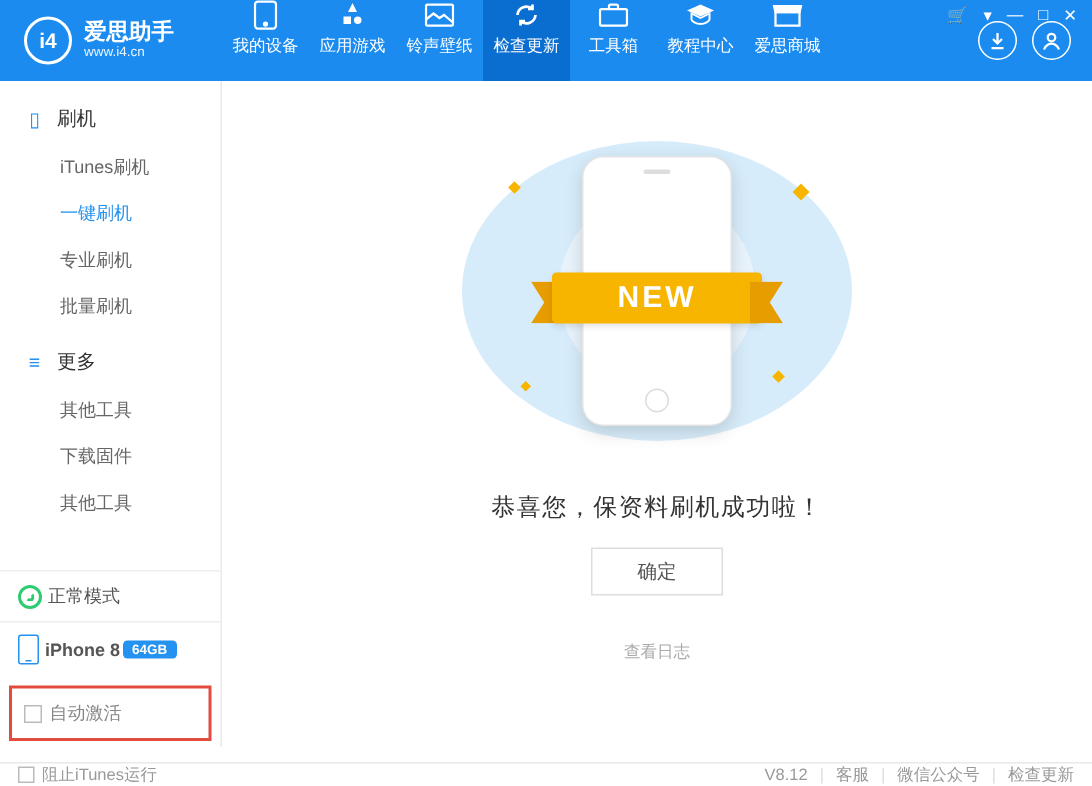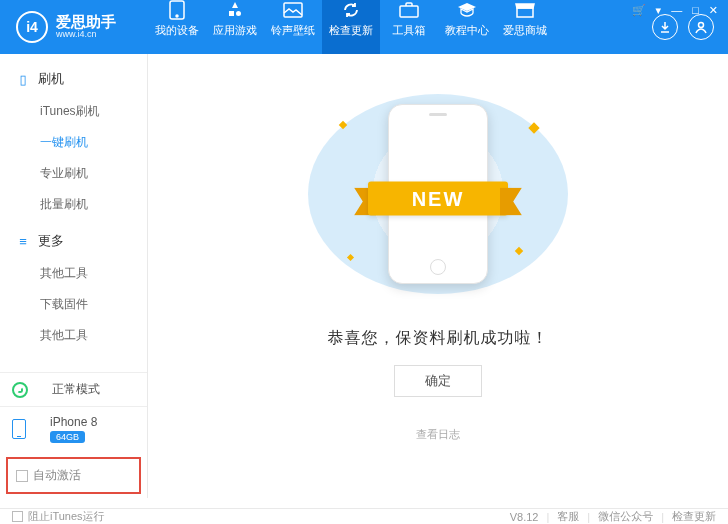--- a/index.html
+++ b/index.html
@@ -28,26 +28,26 @@
 .body { display: flex; height: calc(100% - 54px - 26px); }
 
 .sidebar { width: 148px; border-right: 1px solid #e9e9e9; padding-top: 10px; position: relative; }
 .sb-section { padding: 6px 16px 4px; font-size: 13px; color: #333; display: flex; align-items: center; gap: 8px; cursor: pointer; }
 .sb-section .ico { width: 14px; display: inline-flex; justify-content: center; color: #2492f0; }
 .sb-list { padding: 4px 0 6px; }
 .sb-item { padding: 7px 0 7px 40px; font-size: 12px; color: #666; cursor: pointer; }
 .sb-item.active { color: #2492f0; }
 
 .sb-bottom { position: absolute; bottom: 0; left: 0; right: 0; }
-.mode-row, .device-row { border-top: 1px solid #eee; padding: 8px 12px; display: flex; align-items: center; gap: 24px; font-size: 12px; color: #555; }
+.mode-row, .device-row { border-top: 1px solid #eee; padding: 8px 12px; display: flex; align-items: center; gap: 4px; font-size: 12px; color: #555; }
 .mode-row .dot { width: 16px; height: 16px; border: 2px solid #2ecc71; border-radius: 50%; position: relative; }
 .mode-row .dot::after { content: ""; position: absolute; inset: 3px; border: 2px solid #2ecc71; border-radius: 50%; border-top-color: transparent; border-left-color: transparent; }
 .device-row .ph { width: 14px; height: 20px; border: 1.5px solid #2492f0; border-radius: 2px; position: relative; }
 .device-row .ph::after { content: ""; position: absolute; bottom: 1px; left: 50%; width: 4px; height: 1.5px; background: #2492f0; transform: translateX(-50%); }
-.device-row .info { display: flex; flex-direction: column; align-items: flex-start; gap: 2px; }
+.device-row .info { display: flex; align-items: center; gap: 2px; font-weight: bold; }
 .badge { background: #2492f0; color: #fff; font-size: 9px; padding: 1px 6px; border-radius: 3px; }
 
 .cb-row { border: 2px solid #e24c3f; margin: 6px 6px 4px; padding: 8px 8px; display: flex; gap: 14px; font-size: 12px; color: #888; }
 .cb { display: flex; align-items: center; gap: 5px; cursor: pointer; }
 .cb .box { width: 12px; height: 12px; border: 1px solid #bbb; background: #fff; }
 
 .main { flex: 1; position: relative; display: flex; flex-direction: column; align-items: center; }
 
 
 .illus { margin-top: 40px; width: 260px; height: 200px; position: relative; }

